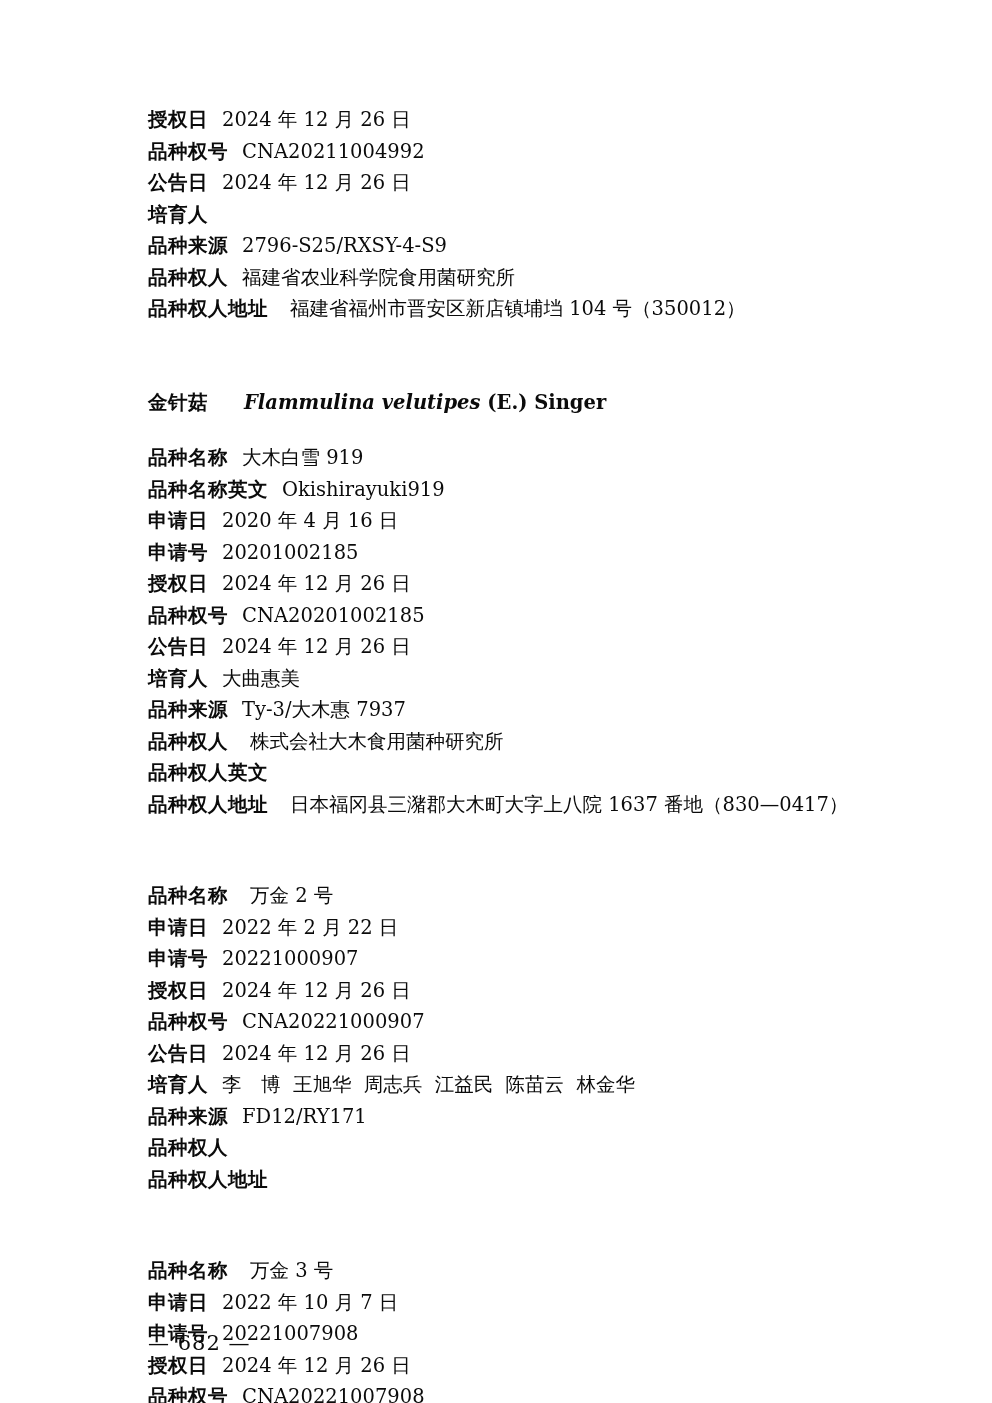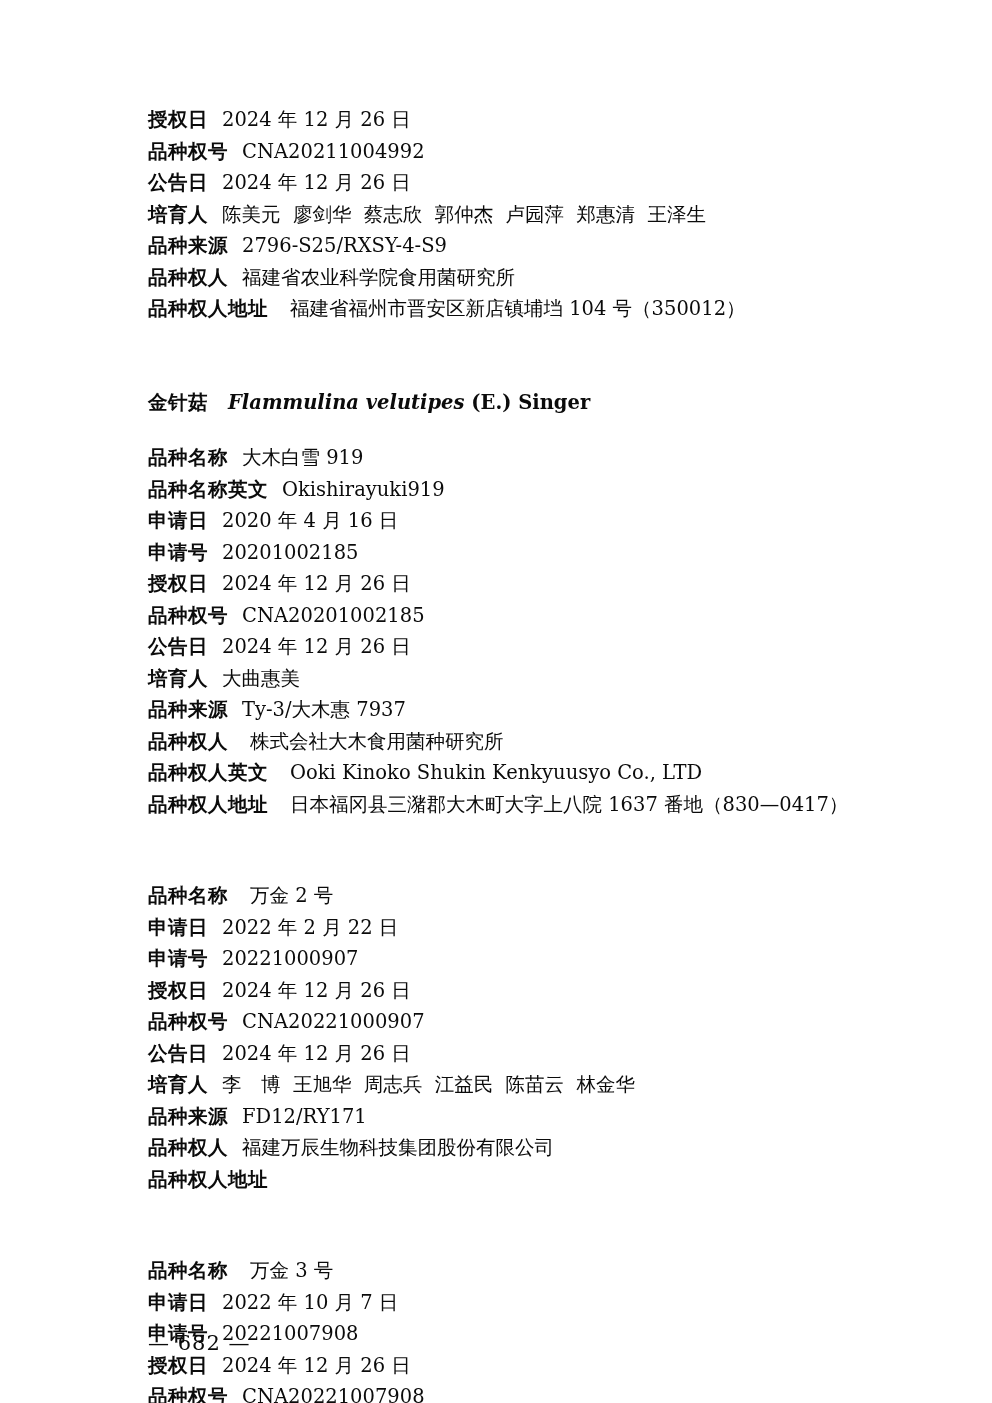--- a/index.html
+++ b/index.html
@@ -51,21 +51,21 @@
     font-size: 19.5px;
     line-height: 1.0;
     display: flex;
     align-items: center;
   }
   .species .cn {
     font-weight: 700;
     letter-spacing: 0.5px;
   }
   .species .latin {
-    margin-left: 20px;
+    margin-left: 36px;
     font-style: italic;
     font-weight: 700;
   }
   .species .latin .nonital {
     font-style: normal;
     font-weight: 700;
   }
   .gap-lg { height: 62px; }
   .gap-xl { height: 60px; }
   .gap-md { height: 36px; }
@@ -91,21 +91,20 @@
     <div class="row">
       <span class="label">品种权号</span>
       <span class="value">CNA20211004992</span>
     </div>
     <div class="row">
       <span class="label">公告日</span>
       <span class="value">2024 年 12 月 26 日</span>
     </div>
     <div class="row">
       <span class="label">培育人</span>
-      <span class="value">陈美元  廖剑华  蔡志欣  郭仲杰  卢园萍  郑惠清  王泽生</span>
     </div>
     <div class="row">
       <span class="label">品种来源</span>
       <span class="value">2796-S25/RXSY-4-S9</span>
     </div>
     <div class="row">
       <span class="label">品种权人</span>
       <span class="value">福建省农业科学院食用菌研究所</span>
     </div>
     <div class="row">
@@ -159,21 +158,20 @@
     <div class="row">
       <span class="label">品种来源</span>
       <span class="value">Ty-3/大木惠 7937</span>
     </div>
     <div class="row">
       <span class="label">品种权人</span>
       <span class="value wide">株式会社大木食用菌种研究所</span>
     </div>
     <div class="row">
       <span class="label">品种权人英文</span>
-      <span class="value wide">Ooki Kinoko Shukin Kenkyuusyo Co., LTD</span>
     </div>
     <div class="row">
       <span class="label">品种权人地址</span>
       <span class="value wide">日本福冈县三潴郡大木町大字上八院 1637 番地（830—0417）</span>
     </div>
   </div>
 
   <div class="gap-xl"></div>
 
   <div class="entry">
@@ -204,21 +202,20 @@
     <div class="row">
       <span class="label">培育人</span>
       <span class="value">李　博  王旭华  周志兵  江益民  陈苗云  林金华</span>
     </div>
     <div class="row">
       <span class="label">品种来源</span>
       <span class="value">FD12/RY171</span>
     </div>
     <div class="row">
       <span class="label">品种权人</span>
-      <span class="value">福建万辰生物科技集团股份有限公司</span>
     </div>
     <div class="row">
       <span class="label">品种权人地址</span>
     </div>
   </div>
 
   <div class="gap-xl"></div>
 
   <div class="entry">
     <div class="row">

